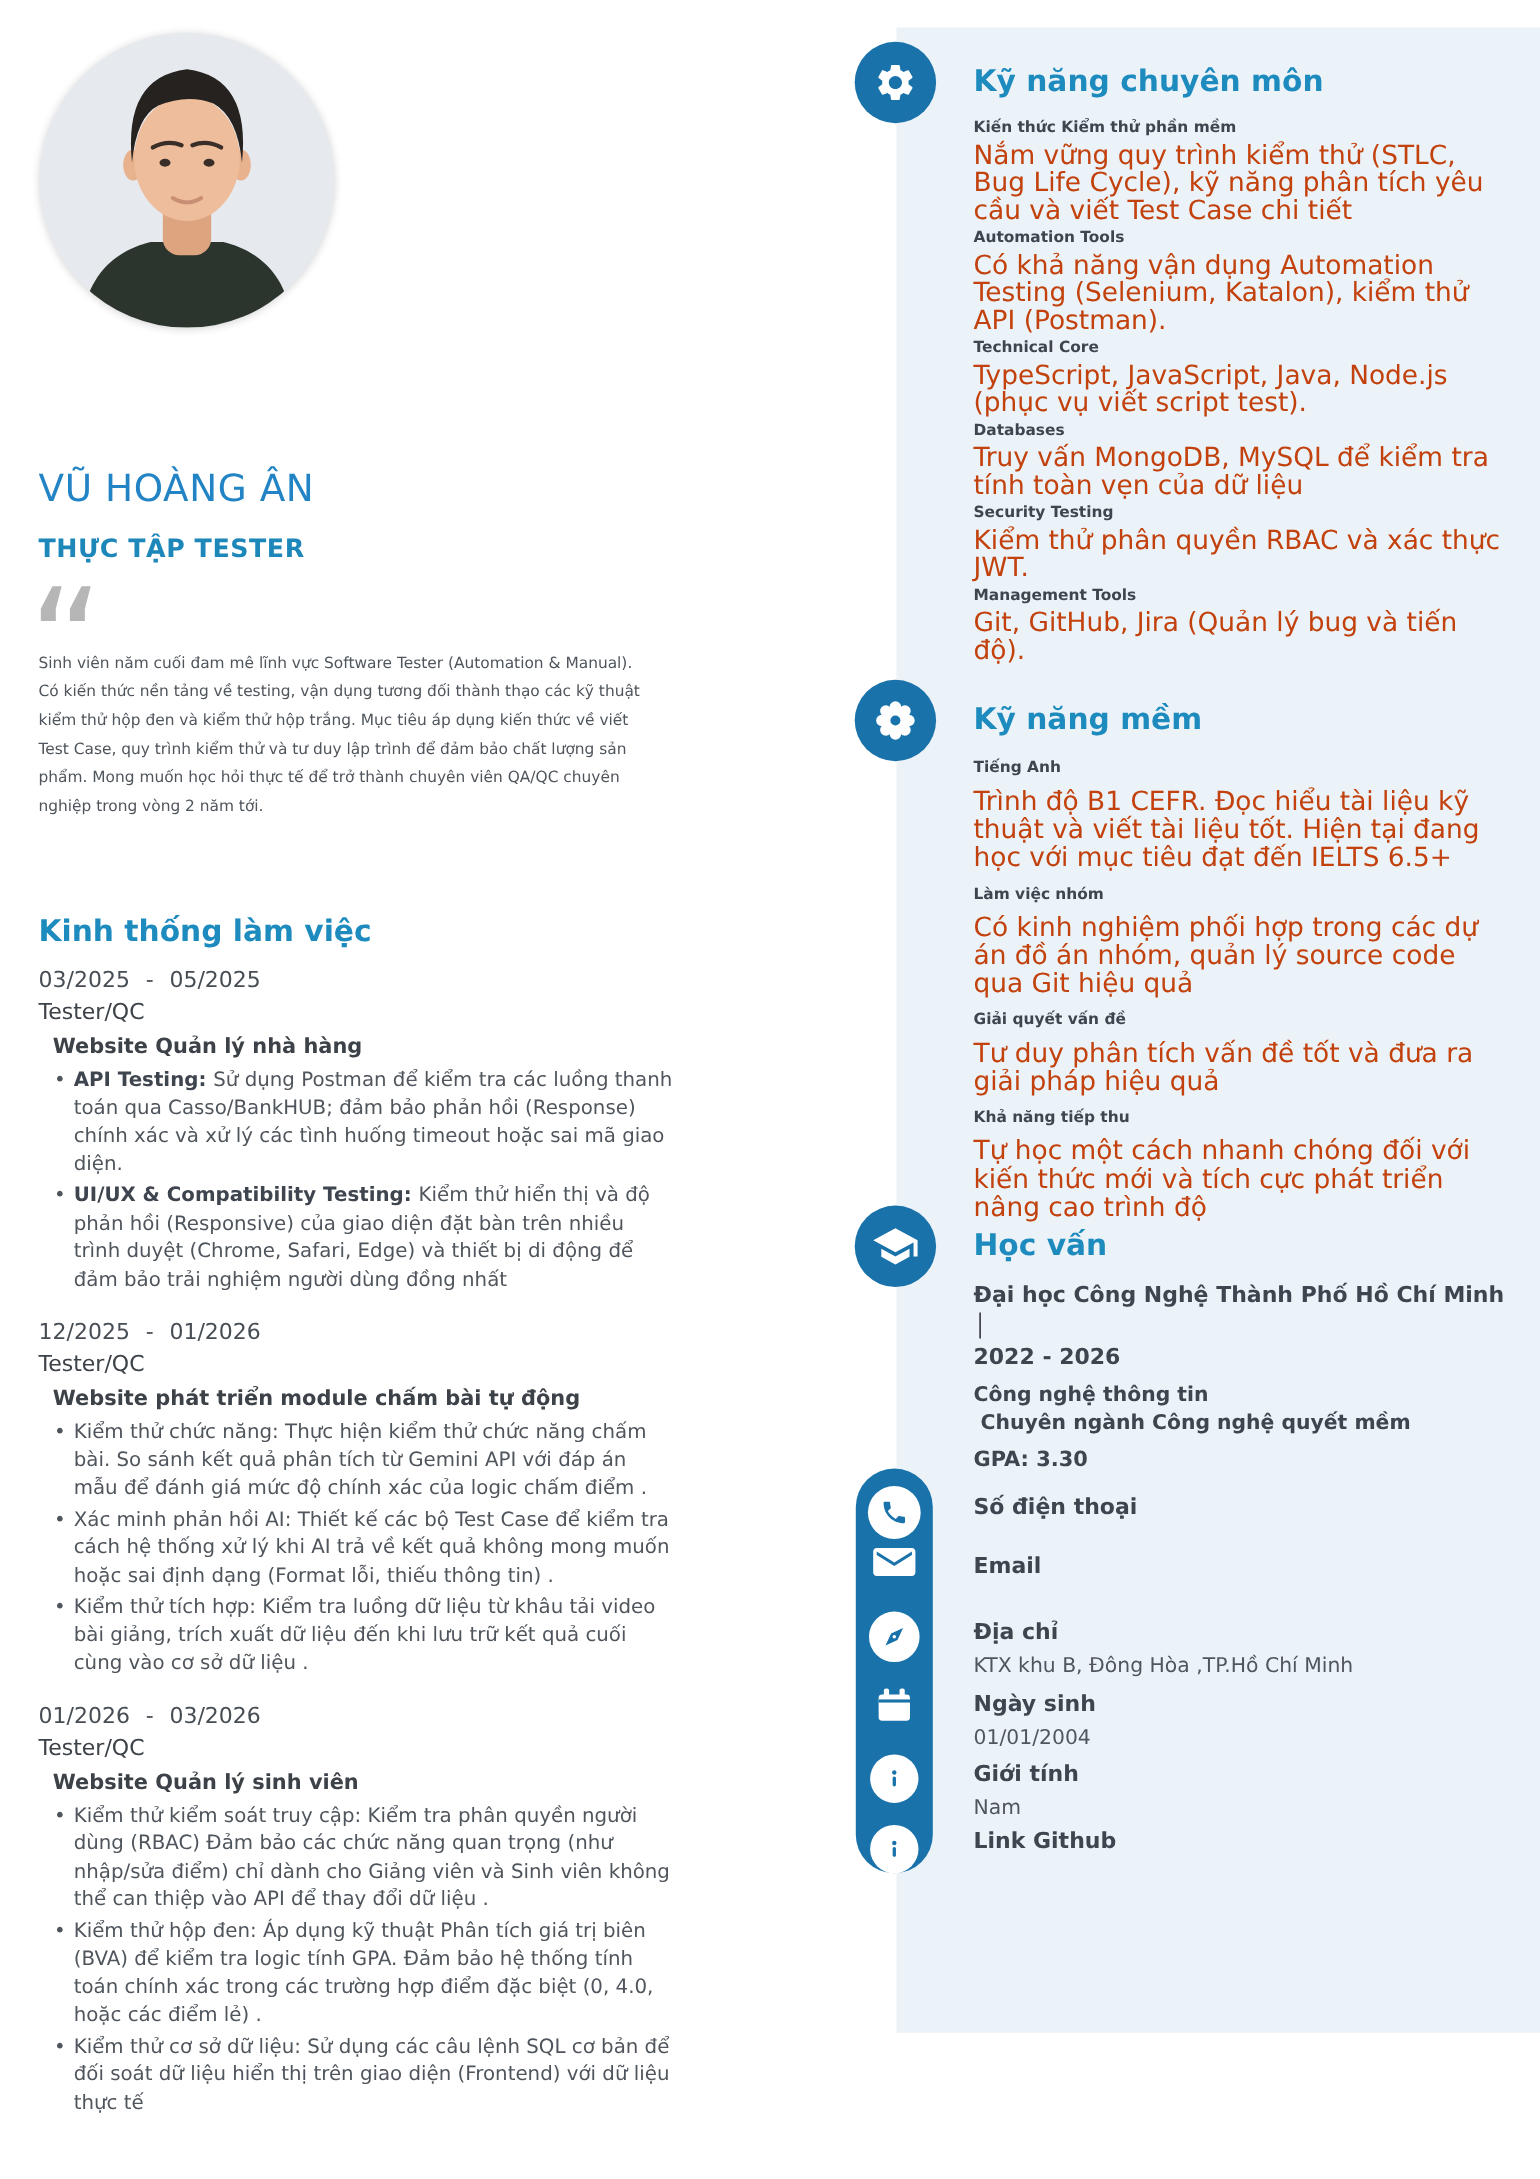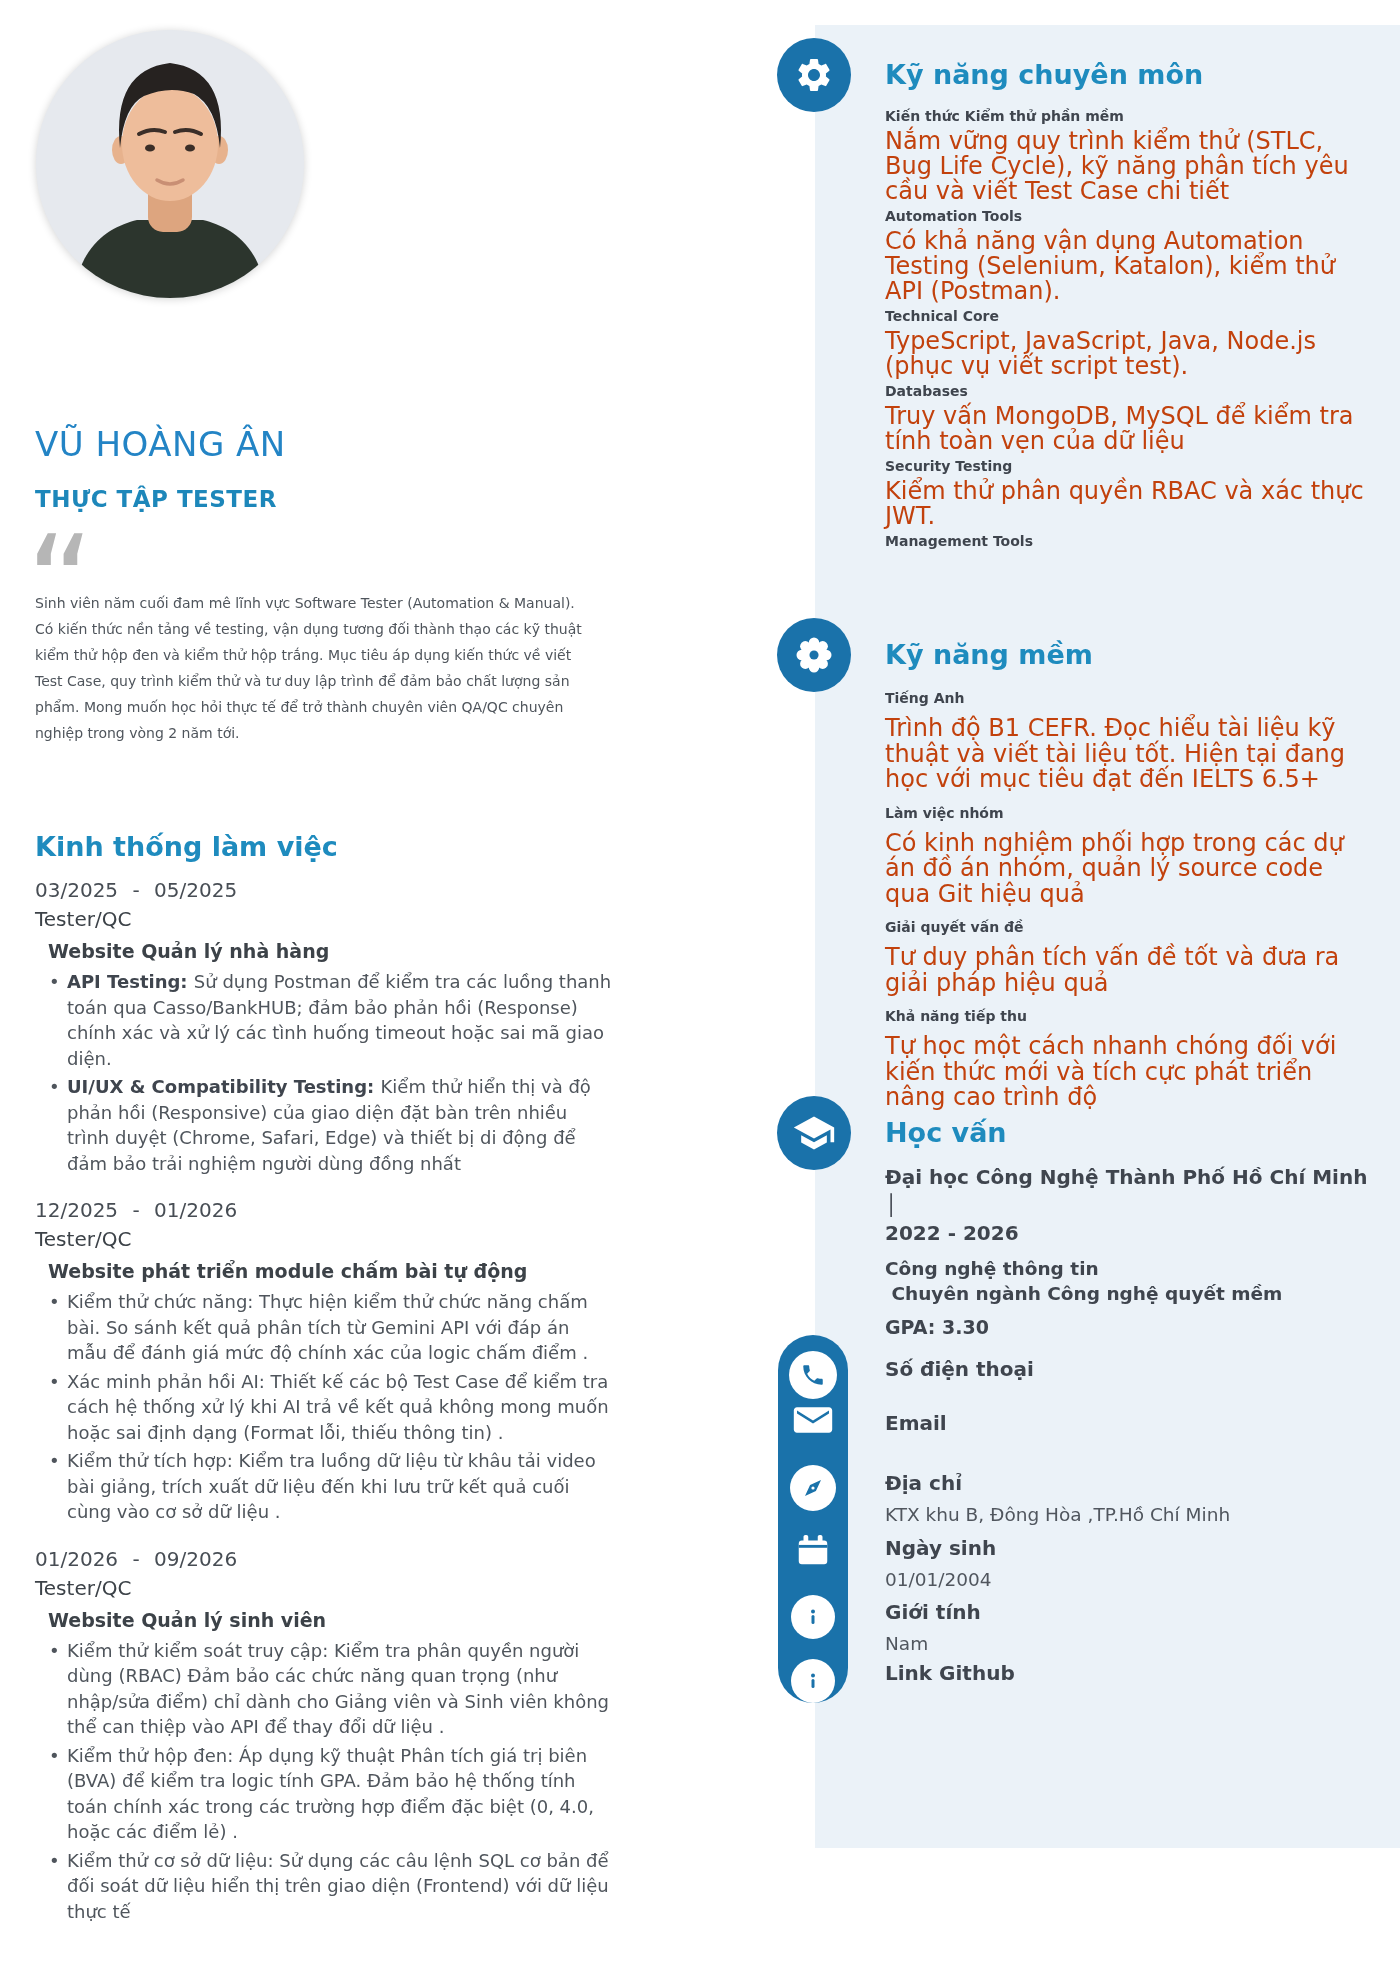--- a/index.html
+++ b/index.html
@@ -104,21 +104,21 @@
           <div class="period">12/2025 - 01/2026</div>
           <div class="role">Tester/QC</div>
           <div class="project">Website phát triển module chấm bài tự động</div>
           <ul class="bullets">
             <li class="bullet">Kiểm thử chức năng: Thực hiện kiểm thử chức năng chấm bài. So sánh kết quả phân tích từ Gemini API với đáp án mẫu để đánh giá mức độ chính xác của logic chấm điểm .</li>
             <li class="bullet">Xác minh phản hồi AI: Thiết kế các bộ Test Case để kiểm tra cách hệ thống xử lý khi AI trả về kết quả không mong muốn hoặc sai định dạng (Format lỗi, thiếu thông tin) .</li>
             <li class="bullet">Kiểm thử tích hợp: Kiểm tra luồng dữ liệu từ khâu tải video bài giảng, trích xuất dữ liệu đến khi lưu trữ kết quả cuối cùng vào cơ sở dữ liệu .</li>
           </ul>
         </div>
         <div class="job">
-          <div class="period">01/2026 - 09/2026</div>
+          <div class="period">01/2026 - 03/2026</div>
           <div class="role">Tester/QC</div>
           <div class="project">Website Quản lý sinh viên</div>
           <ul class="bullets">
             <li class="bullet">Kiểm thử kiểm soát truy cập: Kiểm tra phân quyền người dùng (RBAC) Đảm bảo các chức năng quan trọng (như nhập/sửa điểm) chỉ dành cho Giảng viên và Sinh viên không thể can thiệp vào API để thay đổi dữ liệu .</li>
             <li class="bullet">Kiểm thử hộp đen: Áp dụng kỹ thuật Phân tích giá trị biên (BVA) để kiểm tra logic tính GPA. Đảm bảo hệ thống tính toán chính xác trong các trường hợp điểm đặc biệt (0, 4.0, hoặc các điểm lẻ) .</li>
             <li class="bullet">Kiểm thử cơ sở dữ liệu: Sử dụng các câu lệnh SQL cơ bản để đối soát dữ liệu hiển thị trên giao diện (Frontend) với dữ liệu thực tế</li>
           </ul>
         </div>
       </div>
   </div>
@@ -137,20 +137,21 @@
           <div class="group-text">Nắm vững quy trình kiểm thử (STLC, Bug Life Cycle), kỹ năng phân tích yêu cầu và viết Test Case chi tiết</div>
           <div class="group-label">Automation Tools</div>
           <div class="group-text">Có khả năng vận dụng Automation Testing (Selenium, Katalon), kiểm thử API (Postman).</div>
           <div class="group-label">Technical Core</div>
           <div class="group-text">TypeScript, JavaScript, Java, Node.js (phục vụ viết script test).</div>
           <div class="group-label">Databases</div>
           <div class="group-text">Truy vấn MongoDB, MySQL để kiểm tra tính toàn vẹn của dữ liệu</div>
           <div class="group-label">Security Testing</div>
           <div class="group-text">Kiểm thử phân quyền RBAC và xác thực JWT.</div>
           <div class="group-label">Management Tools</div>
+          <div class="group-text">Git, GitHub, Jira (Quản lý bug và tiến độ).</div>
         </div>
     </div>
 
     <div class="sec-icon icon-badge">
       <svg width="42" height="42" viewBox="0 0 24 24">
         <g fill="#fff">
           <circle cx="12" cy="12" r="6.2"></circle>
           <circle cx="19" cy="12" r="3"></circle>
             <circle cx="16.95" cy="16.95" r="3"></circle>
           <circle cx="12" cy="19" r="3"></circle>

